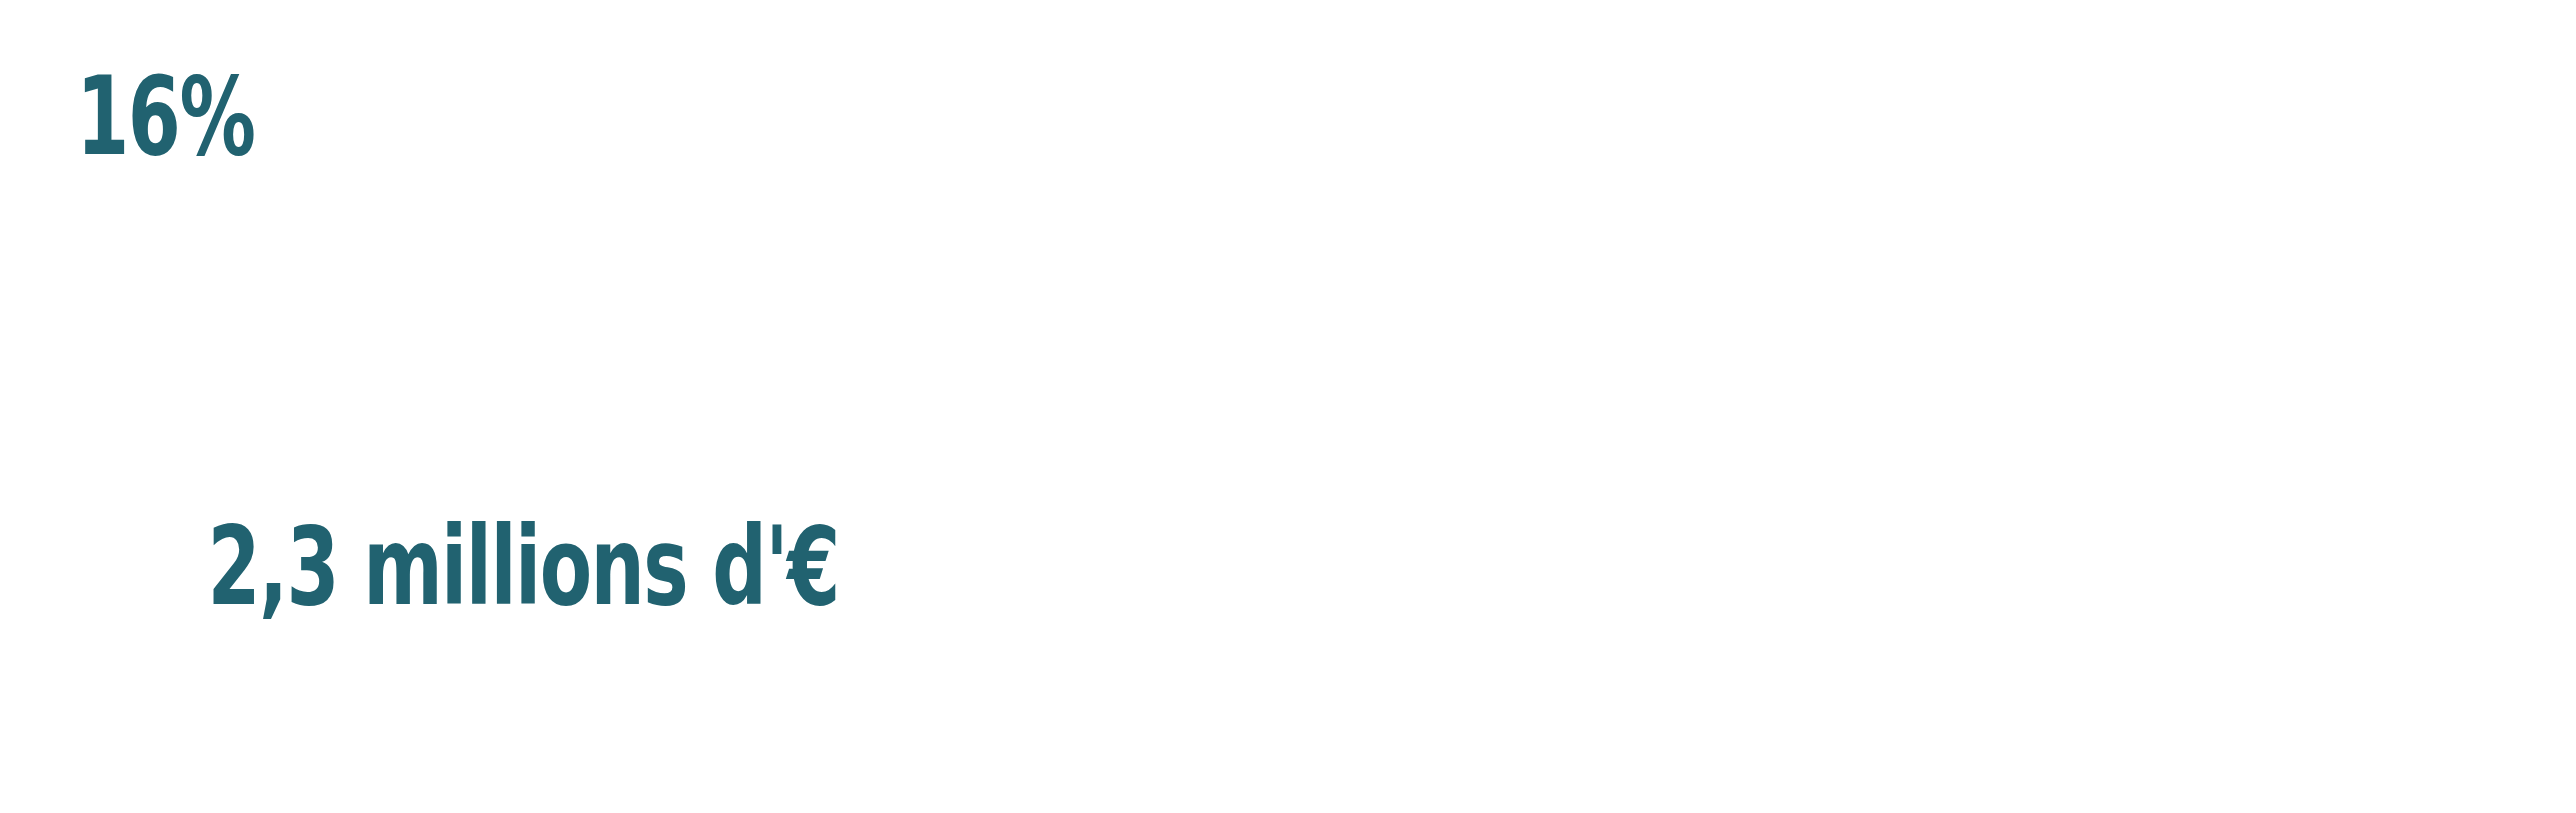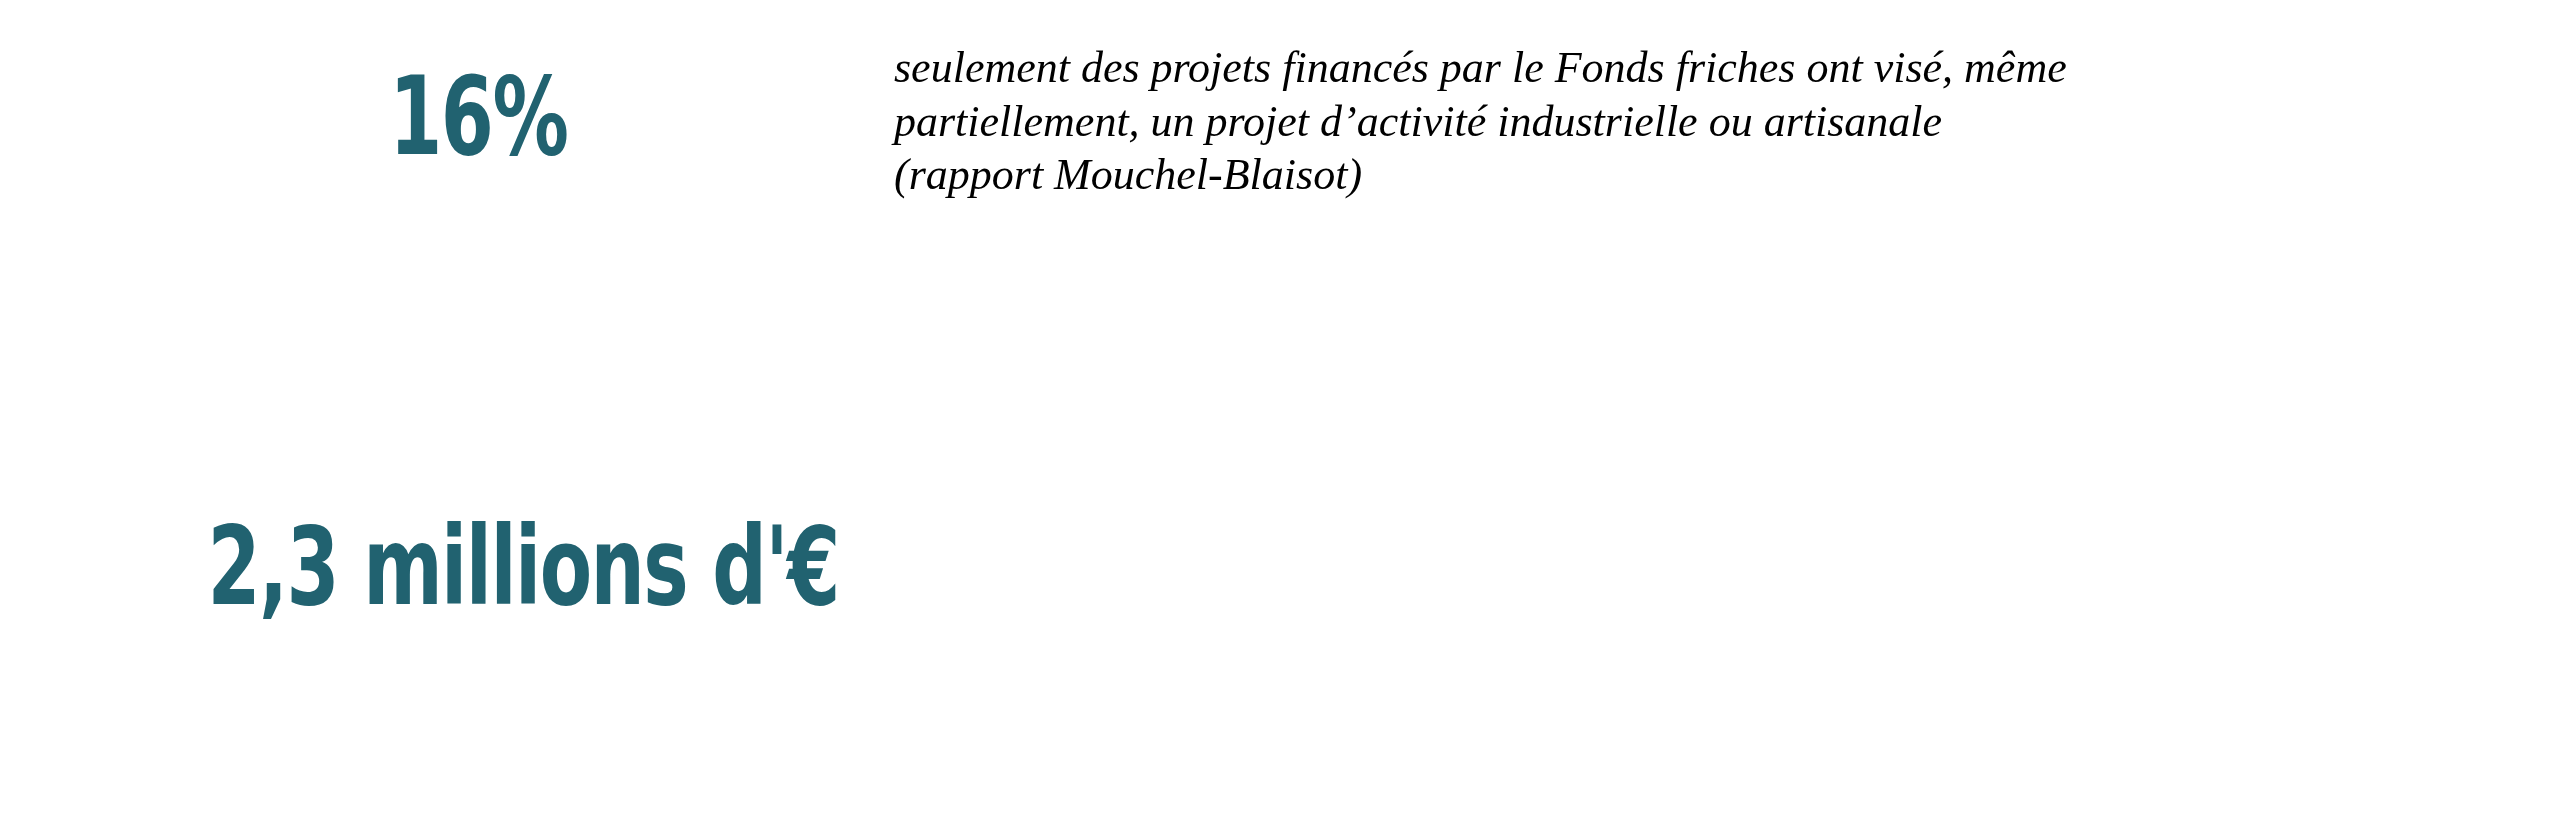--- a/index.html
+++ b/index.html
@@ -52,23 +52,22 @@
     left: 0;
     top: 41px;
     width: 2576px;
     height: 320px;
   }
   #row-pct .figure-cell {
     width: 839px;
     padding-right: 0;
     box-sizing: border-box;
     display: flex;
-    justify-content: center;
+    justify-content: flex-start;
     align-items: flex-start;
-    padding-left: 41px;
   }
   #row-pct .stat-figure {
     font-size: 109px;
     margin-top: 20.5px;
   }
   #row-pct .text-cell {
     padding-left: 55px;
   }
   #row-pct .stat-text {
     font-size: 44px;
@@ -104,23 +103,20 @@
 </style>
 </head>
 <body>
 
 <div class="sheet">
 
   <div class="stat-row" id="row-pct">
     <div class="figure-cell">
       <div class="stat-figure">16%</div>
     </div>
-    <div class="text-cell">
-      <div class="stat-text">seulement des projets financés par le Fonds friches ont visé, même partiellement, un projet d’activité industrielle ou artisanale (rapport Mouchel-Blaisot)</div>
-    </div>
   </div>
 
   <div class="stat-row" id="row-eur">
     <div class="figure-cell">
       <div class="stat-figure">2,3 millions d'€</div>
     </div>
   </div>
 
 </div>
 

